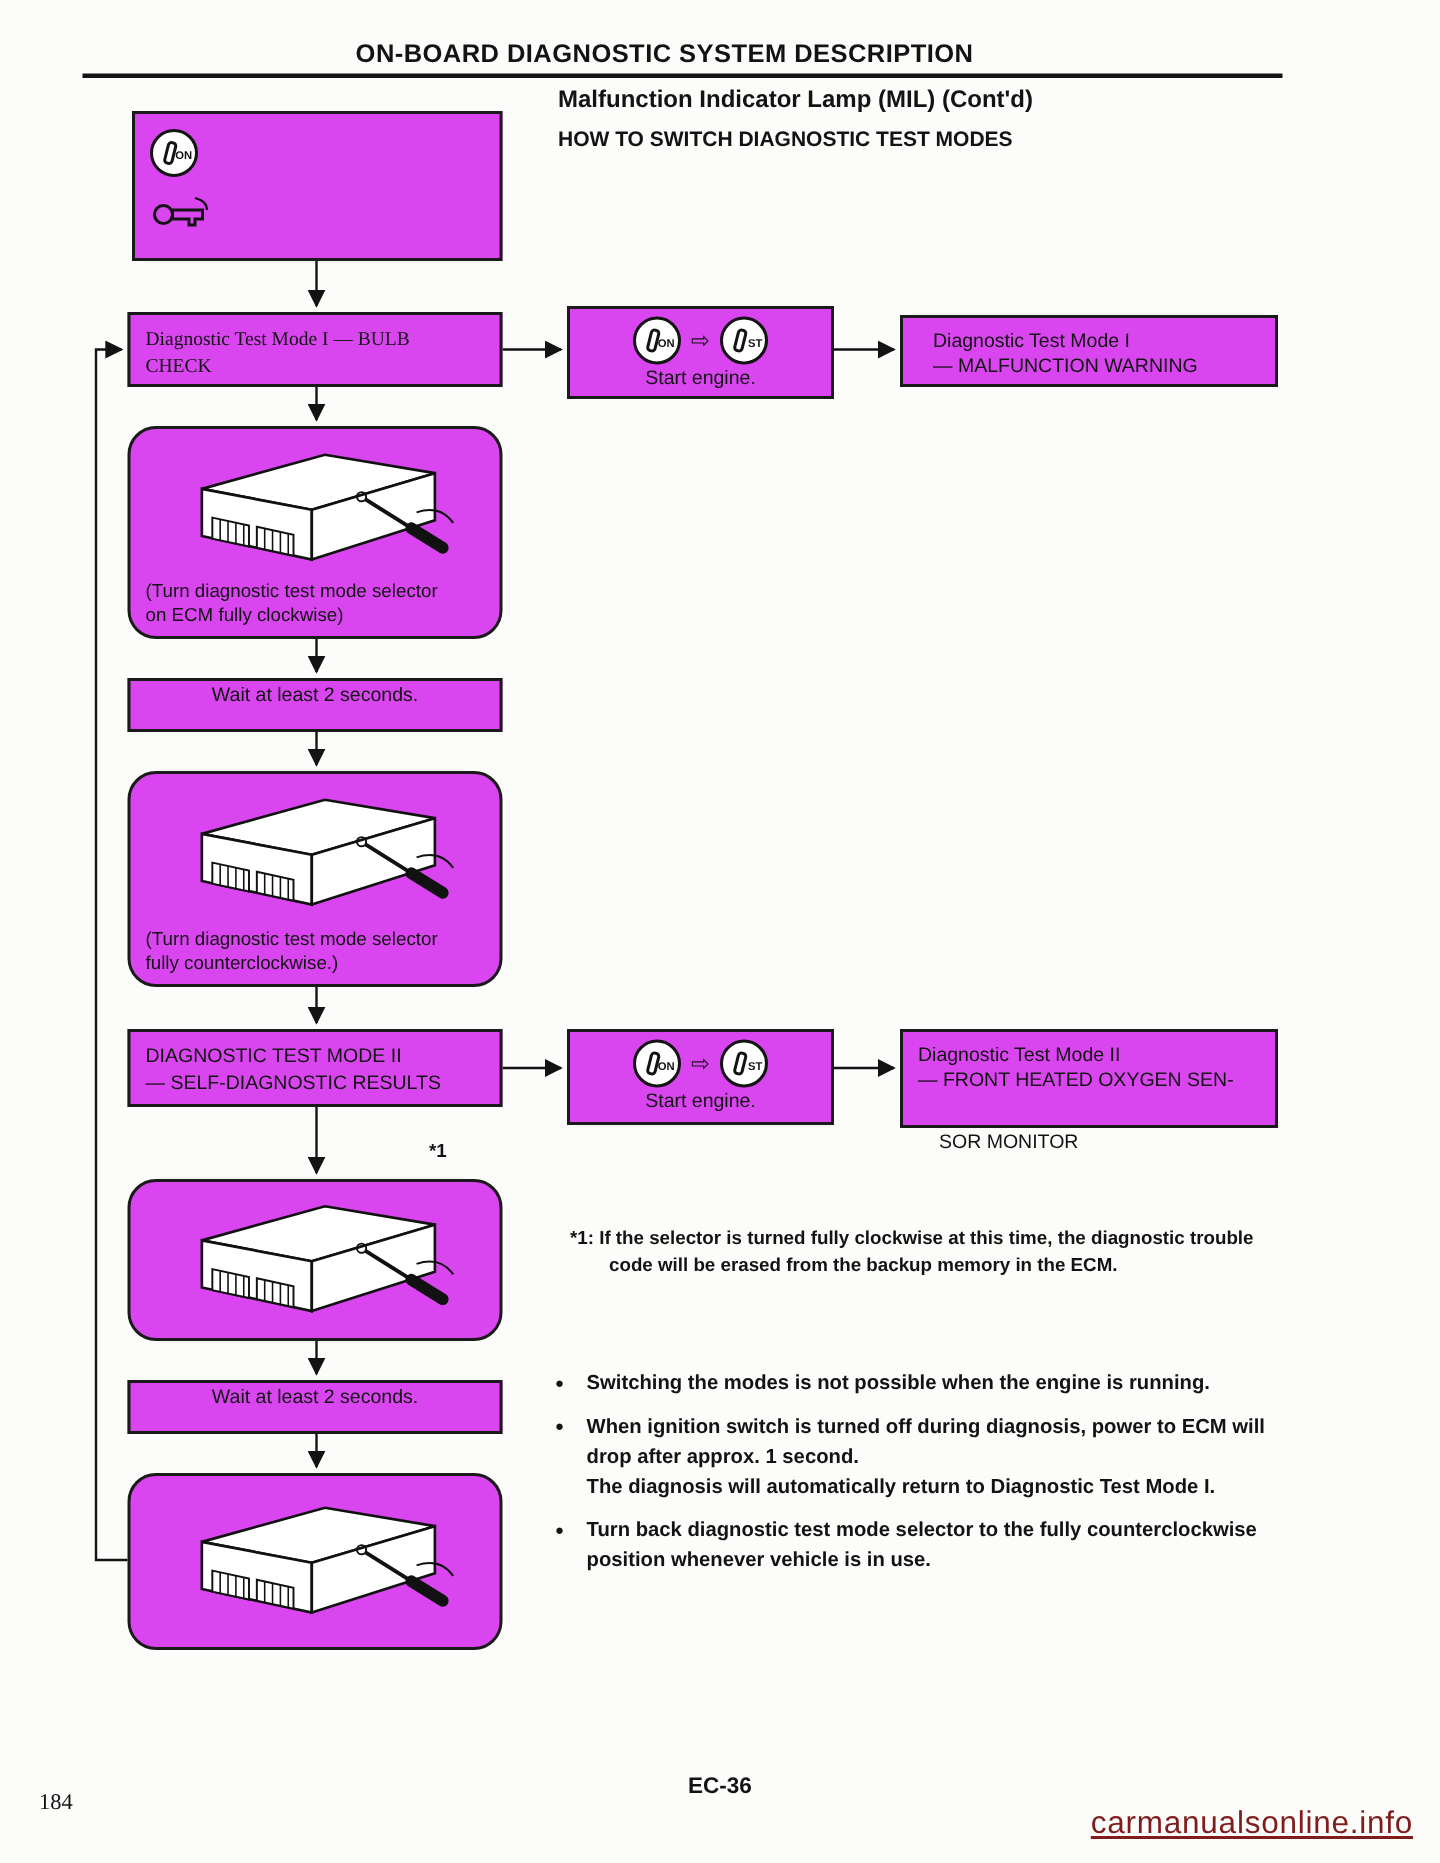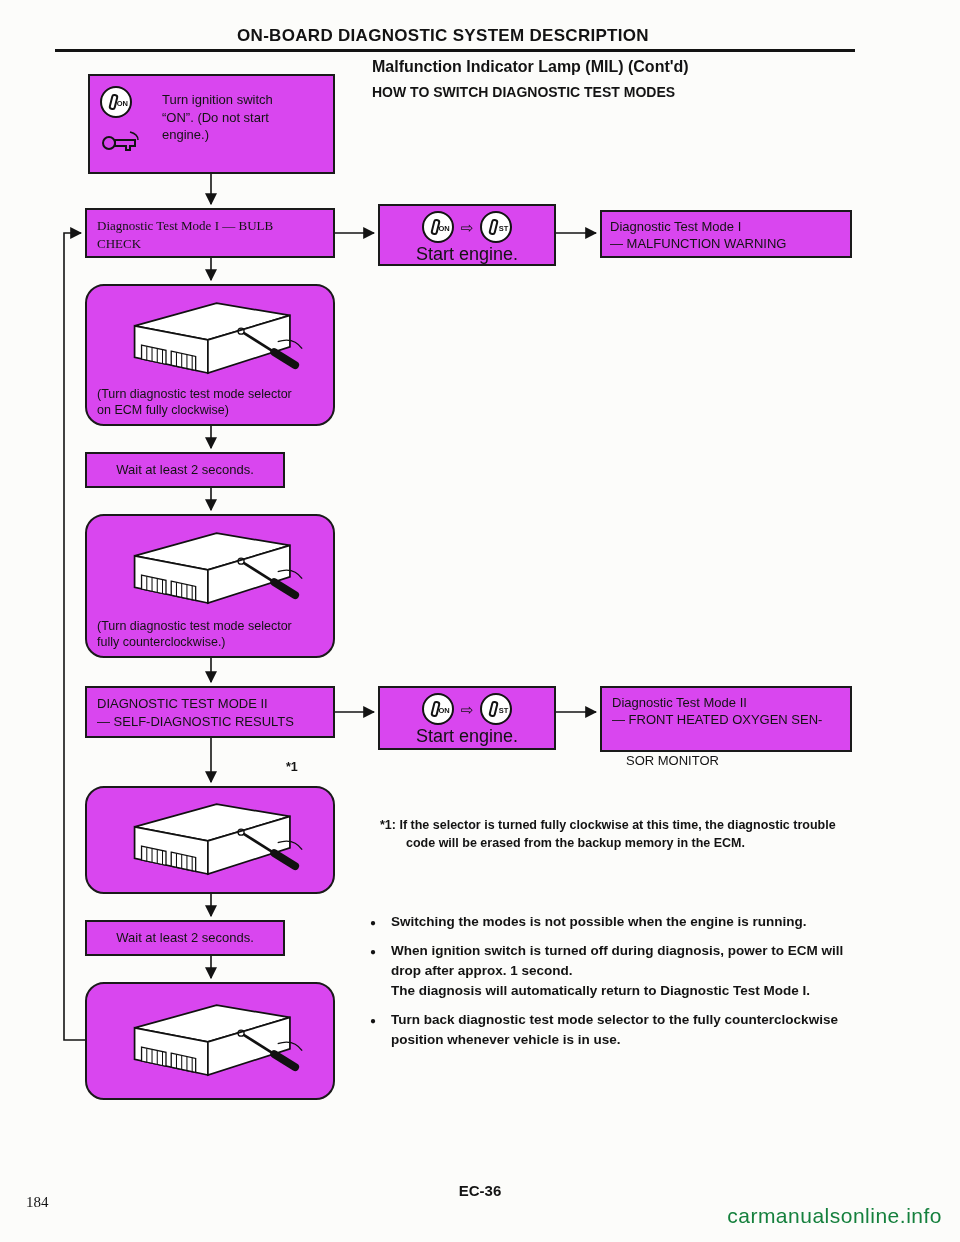--- a/index.html
+++ b/index.html
@@ -30,32 +30,32 @@
 
   .b-ecm{left:85px;width:250px;border-radius:19px;}
   .b-ecm1{top:284px;height:142px;}
   .b-ecm2{top:514px;height:144px;}
   .b-ecm3{top:786px;height:108px;display:flex;align-items:center;justify-content:center;}
   .b-ecm4{top:982px;height:118px;display:flex;align-items:center;justify-content:center;}
   .ecm-svg{display:block;width:205px;height:96px;}
   .b-ecm1 .ecm-svg,.b-ecm2 .ecm-svg{margin:5px auto 0;}
   .ecm-caption{position:absolute;left:10px;bottom:6px;font-size:12.5px;line-height:1.3;}
 
-  .b-wait{left:85px;width:200px;height:36px;display:flex;align-items:center;justify-content:center;}
+  .b-wait{left:85px;width:250px;height:36px;display:flex;justify-content:center;}
   .b-wait1{top:452px;}
   .b-wait2{top:920px;}
 
   .b-se{width:178px;height:62px;}
   .b-se1{left:378px;top:204px;}
   .b-se2{left:378px;top:686px;height:64px;}
   .se-icons{display:flex;align-items:center;justify-content:center;gap:7px;margin-top:5px;}
   .se-arrow{font-size:15px;line-height:1;}
-  .se-caption{text-align:center;font-size:18px;margin-top:1px;}
-
-  .b-r1{left:600px;top:210px;width:252px;height:48px;padding:6px 8px;}
+  .se-caption{text-align:center;font-size:13px;margin-top:1px;}
+
+  .b-r1{left:600px;top:210px;width:252px;height:48px;padding:6px 20px;}
   .b-r2{left:600px;top:686px;width:252px;height:66px;padding:6px 10px;}
   .r-line{font-size:13px;line-height:1.32;}
   .r-indent{padding-left:14px;margin-top:24px;}
 
   .star1{left:286px;top:760px;font-size:12.5px;font-weight:bold;}
 
   
   .ign{position:relative;width:32px;height:32px;border:2px solid #131313;border-radius:50%;background:#fff;flex:0 0 auto;box-sizing:border-box;}
   .ign .blade{position:absolute;left:8px;top:6px;width:7px;height:16px;border:2px solid #131313;border-radius:3px;transform:rotate(14deg);box-sizing:border-box;}
   .ign .lbl{position:absolute;right:2px;top:11px;font-size:7.5px;font-weight:bold;}
@@ -65,21 +65,21 @@
   
   .footnote{left:380px;top:816px;width:480px;font-size:12.5px;font-weight:bold;line-height:1.45;padding-left:26px;text-indent:-26px;box-sizing:border-box;}
   .bullets{left:370px;top:912px;width:500px;}
   .bullet-row{display:flex;gap:15px;margin-bottom:9px;font-weight:bold;font-size:13.5px;line-height:1.48;}
   .bullet-dot{flex:0 0 auto;font-size:10px;margin-top:4px;}
   .bullet-text{flex:1;}
 
   
   .page-code{left:0;top:1182px;width:960px;text-align:center;font-size:15px;font-weight:bold;}
   .page-number{left:26px;top:1194px;font-size:15px;font-family:"Liberation Serif", serif;}
-  .watermark{right:18px;top:1204px;font-size:21px;color:#15803d;letter-spacing:.5px;}
+  .watermark{right:18px;top:1204px;font-size:21px;color:#7f1d1d;letter-spacing:.5px;text-decoration:underline;}
 
   .flow-lines{position:absolute;left:0;top:0;width:960px;height:1242px;pointer-events:none;}
 </style>
 </head>
 <body>
 
 <div class="page">
 
   <svg width="0" height="0" style="position:absolute" aria-hidden="true">
     <defs>
@@ -132,23 +132,20 @@
       <div class="ign">
         <span class="blade"></span>
         <span class="lbl">ON</span>
       </div>
       <svg class="key-icon" width="44" height="30" viewBox="0 0 44 30">
         <circle cx="9" cy="15" r="6" fill="none" stroke="#131313" stroke-width="2"></circle>
         <path d="M15,12 h20 v6 h-5 v4 h-4 v-4 h-11 z" fill="none" stroke="#131313" stroke-width="2"></path>
         <path d="M30,4 q8,2 8,8" fill="none" stroke="#131313" stroke-width="1.5"></path>
       </svg>
     </div>
-    <div class="start-text box-text preline">Turn ignition switch
-“ON”. (Do not start
-engine.)</div>
   </div>
 
   <div class="box b-mode1 box-text preline">Diagnostic Test Mode I — BULB
 CHECK</div>
 
   <div class="box b-ecm b-ecm1">
     <svg class="ecm-svg" viewBox="0 0 230 110">
         <use href="#ecm"></use>
       </svg>
     <div class="ecm-caption preline">(Turn diagnostic test mode selector

